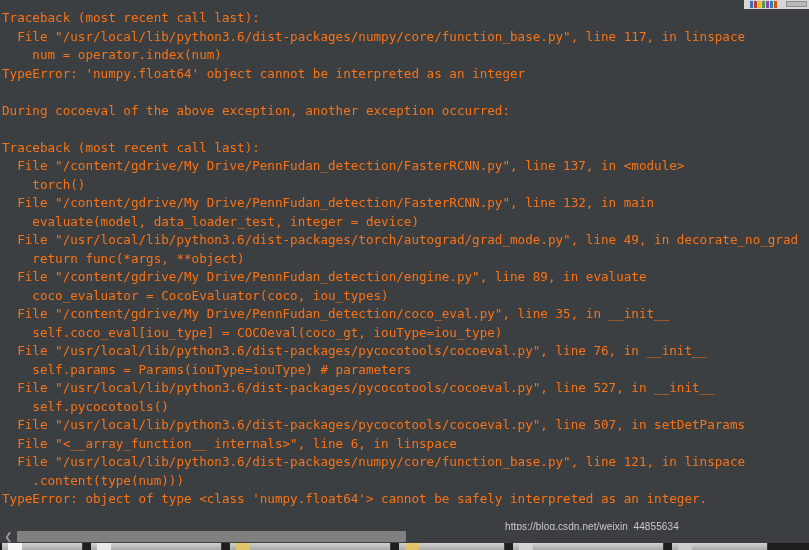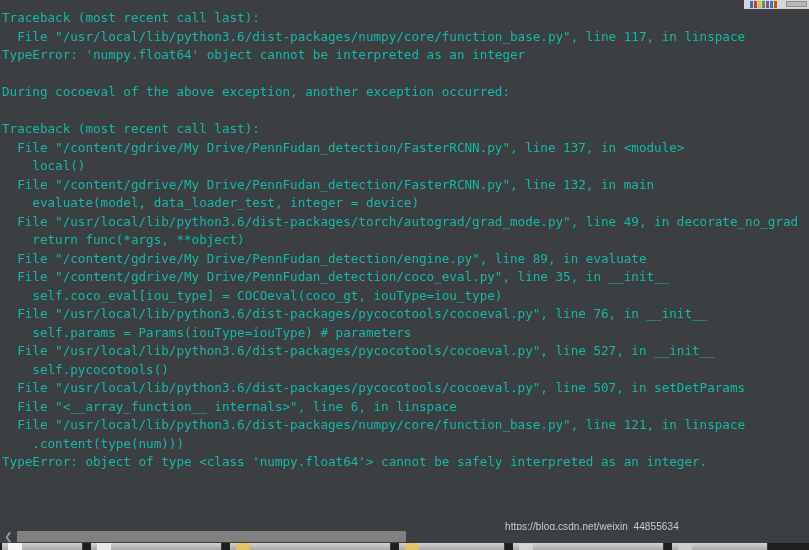--- a/index.html
+++ b/index.html
@@ -74,21 +74,21 @@
     width: 809px;
     height: 517px;
     background: #3c3f41;
     overflow: hidden;
     padding: 0;
   }
   .line {
     height: 18.5px;
     line-height: 18.5px;
     font-size: 12.6px;
-    color: #14b8a6;
+    color: #f97316;
     white-space: pre;
     padding-left: 2px;
     letter-spacing: 0px;
   }
   .line.blank { color: transparent; }
 
   
   .watermark {
     position: absolute;
     left: 505px;
@@ -186,32 +186,34 @@
           <i style="background: rgb(41, 128, 185);"></i>
           <i style="background: rgb(211, 84, 0);"></i>
         </div>
       <div class="tb-field"></div>
     </div>
   </div>
 
   <div class="console">
       <div class="line">Traceback (most recent call last):</div>
       <div class="line">  File "/usr/local/lib/python3.6/dist-packages/numpy/core/function_base.py", line 117, in linspace</div>
+      <div class="line">    num = operator.index(num)</div>
       <div class="line">TypeError: 'numpy.float64' object cannot be interpreted as an integer</div>
       <div class="line blank"> </div>
       <div class="line">During cocoeval of the above exception, another exception occurred:</div>
       <div class="line blank"> </div>
       <div class="line">Traceback (most recent call last):</div>
       <div class="line">  File "/content/gdrive/My Drive/PennFudan_detection/FasterRCNN.py", line 137, in &lt;module&gt;</div>
-      <div class="line">    local()</div>
+      <div class="line">    torch()</div>
       <div class="line">  File "/content/gdrive/My Drive/PennFudan_detection/FasterRCNN.py", line 132, in main</div>
       <div class="line">    evaluate(model, data_loader_test, integer = device)</div>
       <div class="line">  File "/usr/local/lib/python3.6/dist-packages/torch/autograd/grad_mode.py", line 49, in decorate_no_grad</div>
       <div class="line">    return func(*args, **object)</div>
       <div class="line">  File "/content/gdrive/My Drive/PennFudan_detection/engine.py", line 89, in evaluate</div>
+      <div class="line">    coco_evaluator = CocoEvaluator(coco, iou_types)</div>
       <div class="line">  File "/content/gdrive/My Drive/PennFudan_detection/coco_eval.py", line 35, in __init__</div>
       <div class="line">    self.coco_eval[iou_type] = COCOeval(coco_gt, iouType=iou_type)</div>
       <div class="line">  File "/usr/local/lib/python3.6/dist-packages/pycocotools/cocoeval.py", line 76, in __init__</div>
       <div class="line">    self.params = Params(iouType=iouType) # parameters</div>
       <div class="line">  File "/usr/local/lib/python3.6/dist-packages/pycocotools/cocoeval.py", line 527, in __init__</div>
       <div class="line">    self.pycocotools()</div>
       <div class="line">  File "/usr/local/lib/python3.6/dist-packages/pycocotools/cocoeval.py", line 507, in setDetParams</div>
       <div class="line">  File "&lt;__array_function__ internals&gt;", line 6, in linspace</div>
       <div class="line">  File "/usr/local/lib/python3.6/dist-packages/numpy/core/function_base.py", line 121, in linspace</div>
       <div class="line">    .content(type(num)))</div>

